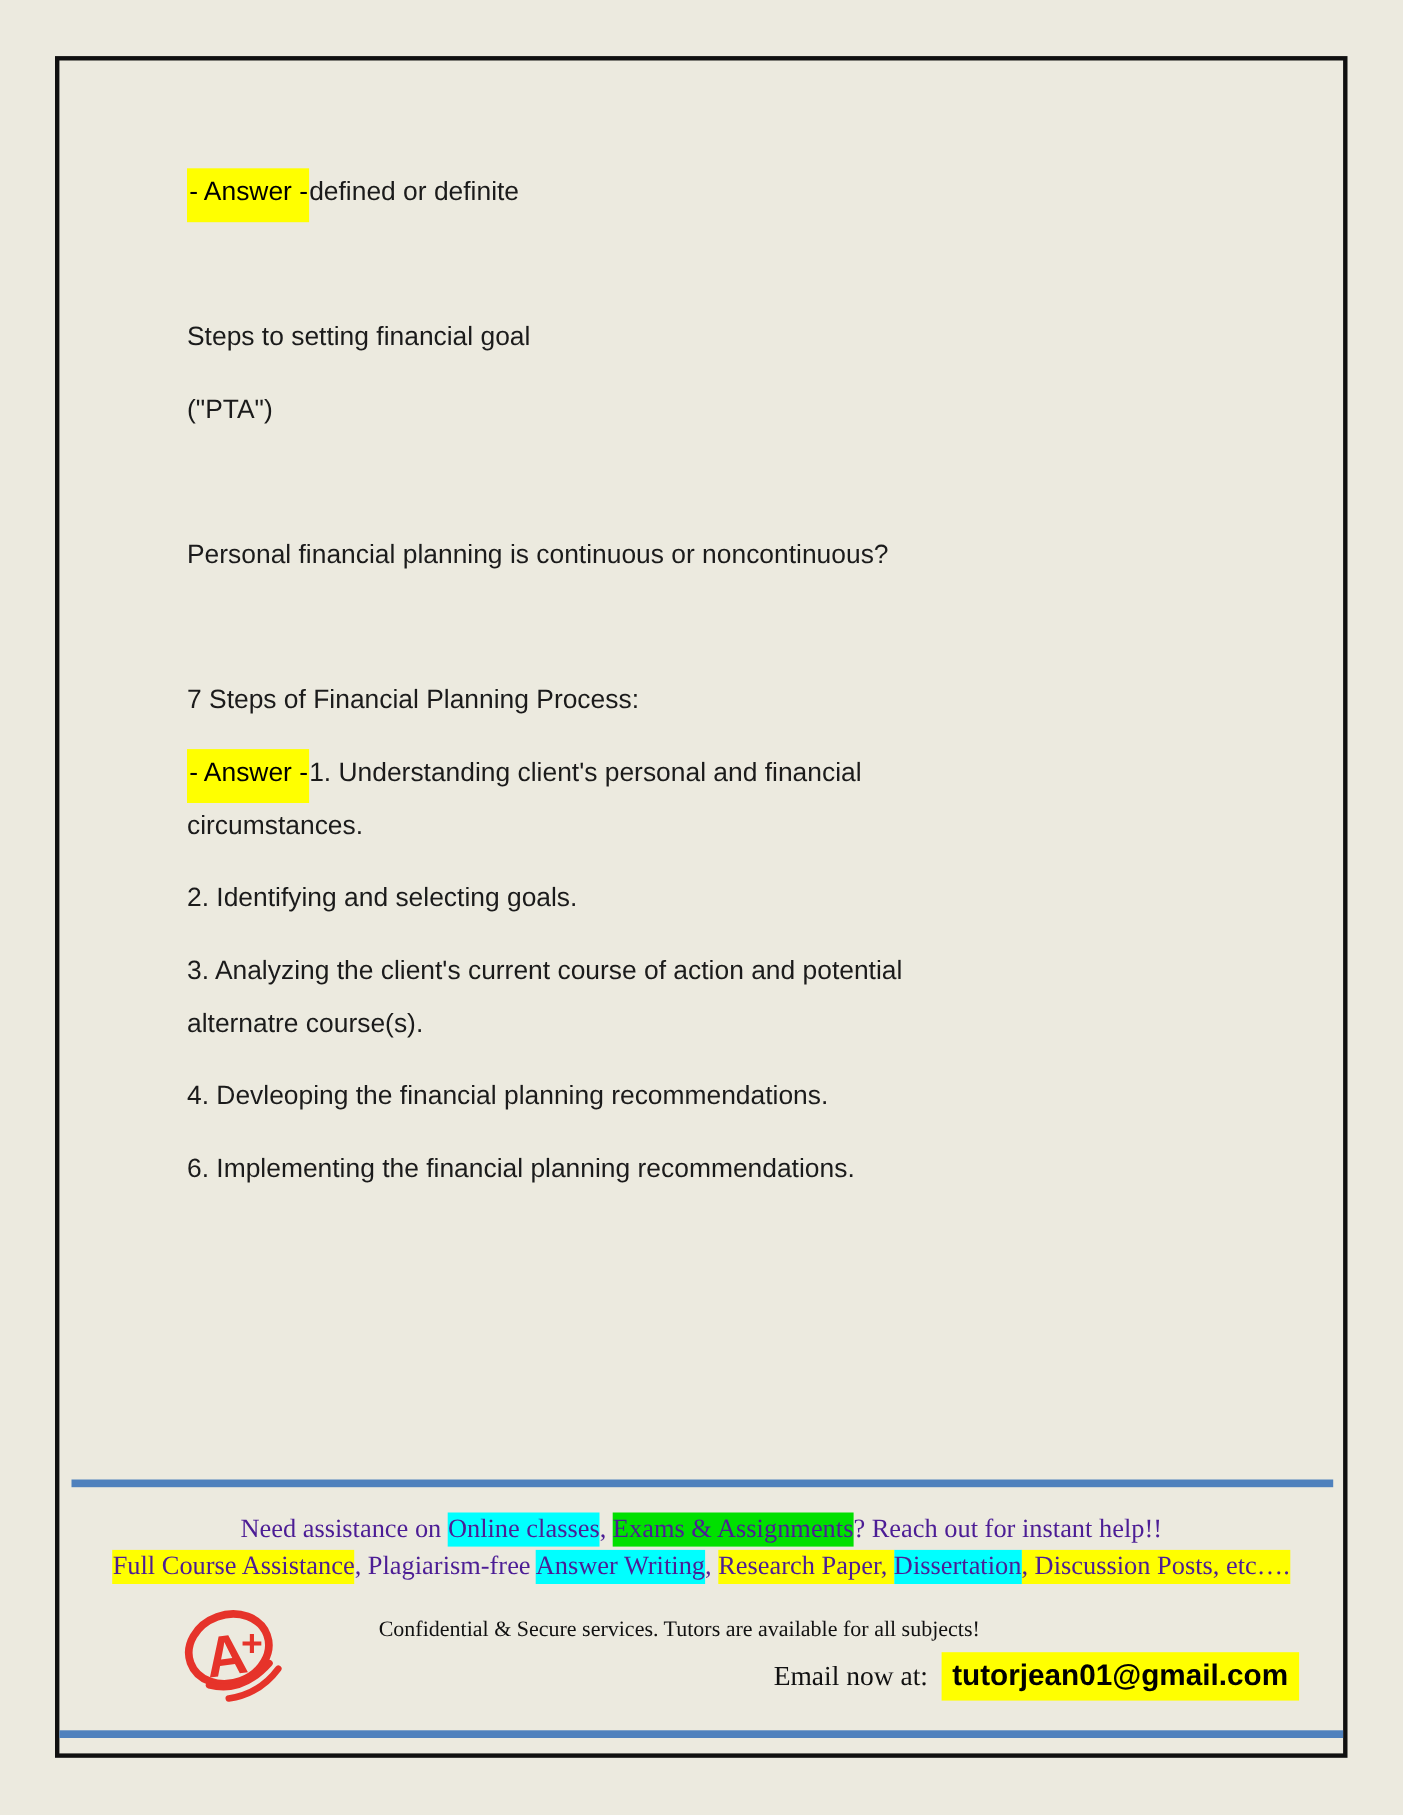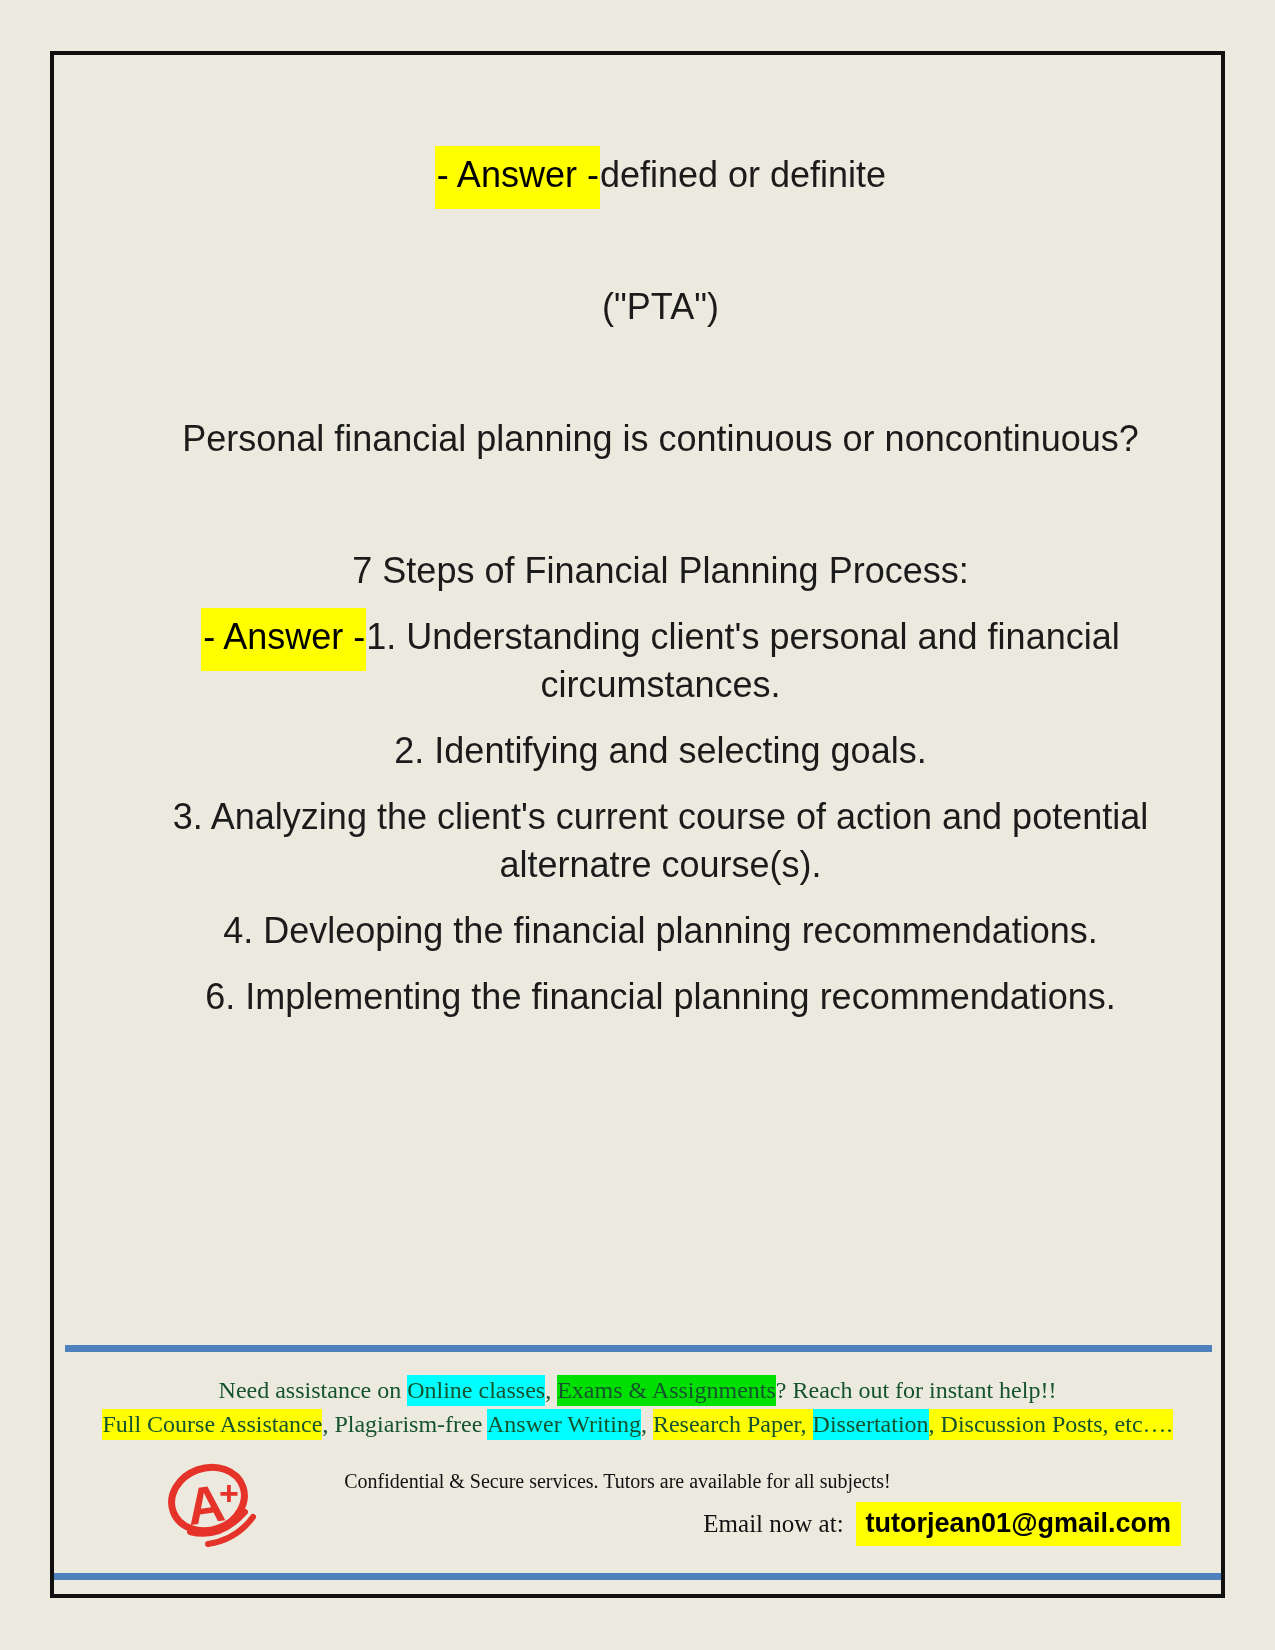--- a/index.html
+++ b/index.html
@@ -14,23 +14,22 @@
   .frame{
     position:absolute;
     left:50px;top:51px;
     width:1167px;height:1539px;
     border:4px solid #101010;
     background:#ECEADF;
   }
   
   .doc{
     padding:96px 70px 0 116px;
-    font-size:36px;
+    font-size:24px;
     line-height:48px;
-    text-align:center;
   }
   .doc p{margin:0 0 18px 0;}
   .gap{height:66px;}
   .hl-answer{
     background:#FFFF00;
     padding:8px 1px 14px 2px;
   }
   
   .rule{
     position:absolute;
@@ -39,21 +38,21 @@
   }
   .rule-top{left:11px;right:9px;top:1290px;}
   .rule-bottom{left:0;right:0;top:1518px;}
   .banner{
     position:absolute;
     left:0;right:0;top:1318px;
     text-align:center;
     font-family:"Liberation Serif",serif;
     font-size:24px;
     line-height:34px;
-    color:#14532d;
+    color:#4c1d95;
   }
   .hl-y{background:#FFFF00;padding:2px 0 3px;}
   .hl-c{background:#00FFFF;padding:2px 0 3px;}
   .hl-g{background:#00E000;padding:2px 0 3px;}
   .logo{
     position:absolute;
     left:108px;top:1400px;
     width:100px;height:100px;
   }
   .secure-line{
@@ -86,20 +85,21 @@
 </head>
 <body>
 
 <div class="frame">
 
   <div class="doc">
     <p><mark class="hl-answer">- Answer -</mark><span>defined or definite</span></p>
 
     <div class="gap"></div>
 
+    <p>Steps to setting financial goal</p>
     <p>("PTA")</p>
 
     <div class="gap"></div>
 
     <p>Personal financial planning is continuous or noncontinuous?</p>
 
     <div class="gap"></div>
 
     <p>7 Steps of Financial Planning Process:</p>
     <p><mark class="hl-answer">- Answer -</mark><span>1. Understanding client's personal and financial</span><br><span>circumstances.</span></p>

